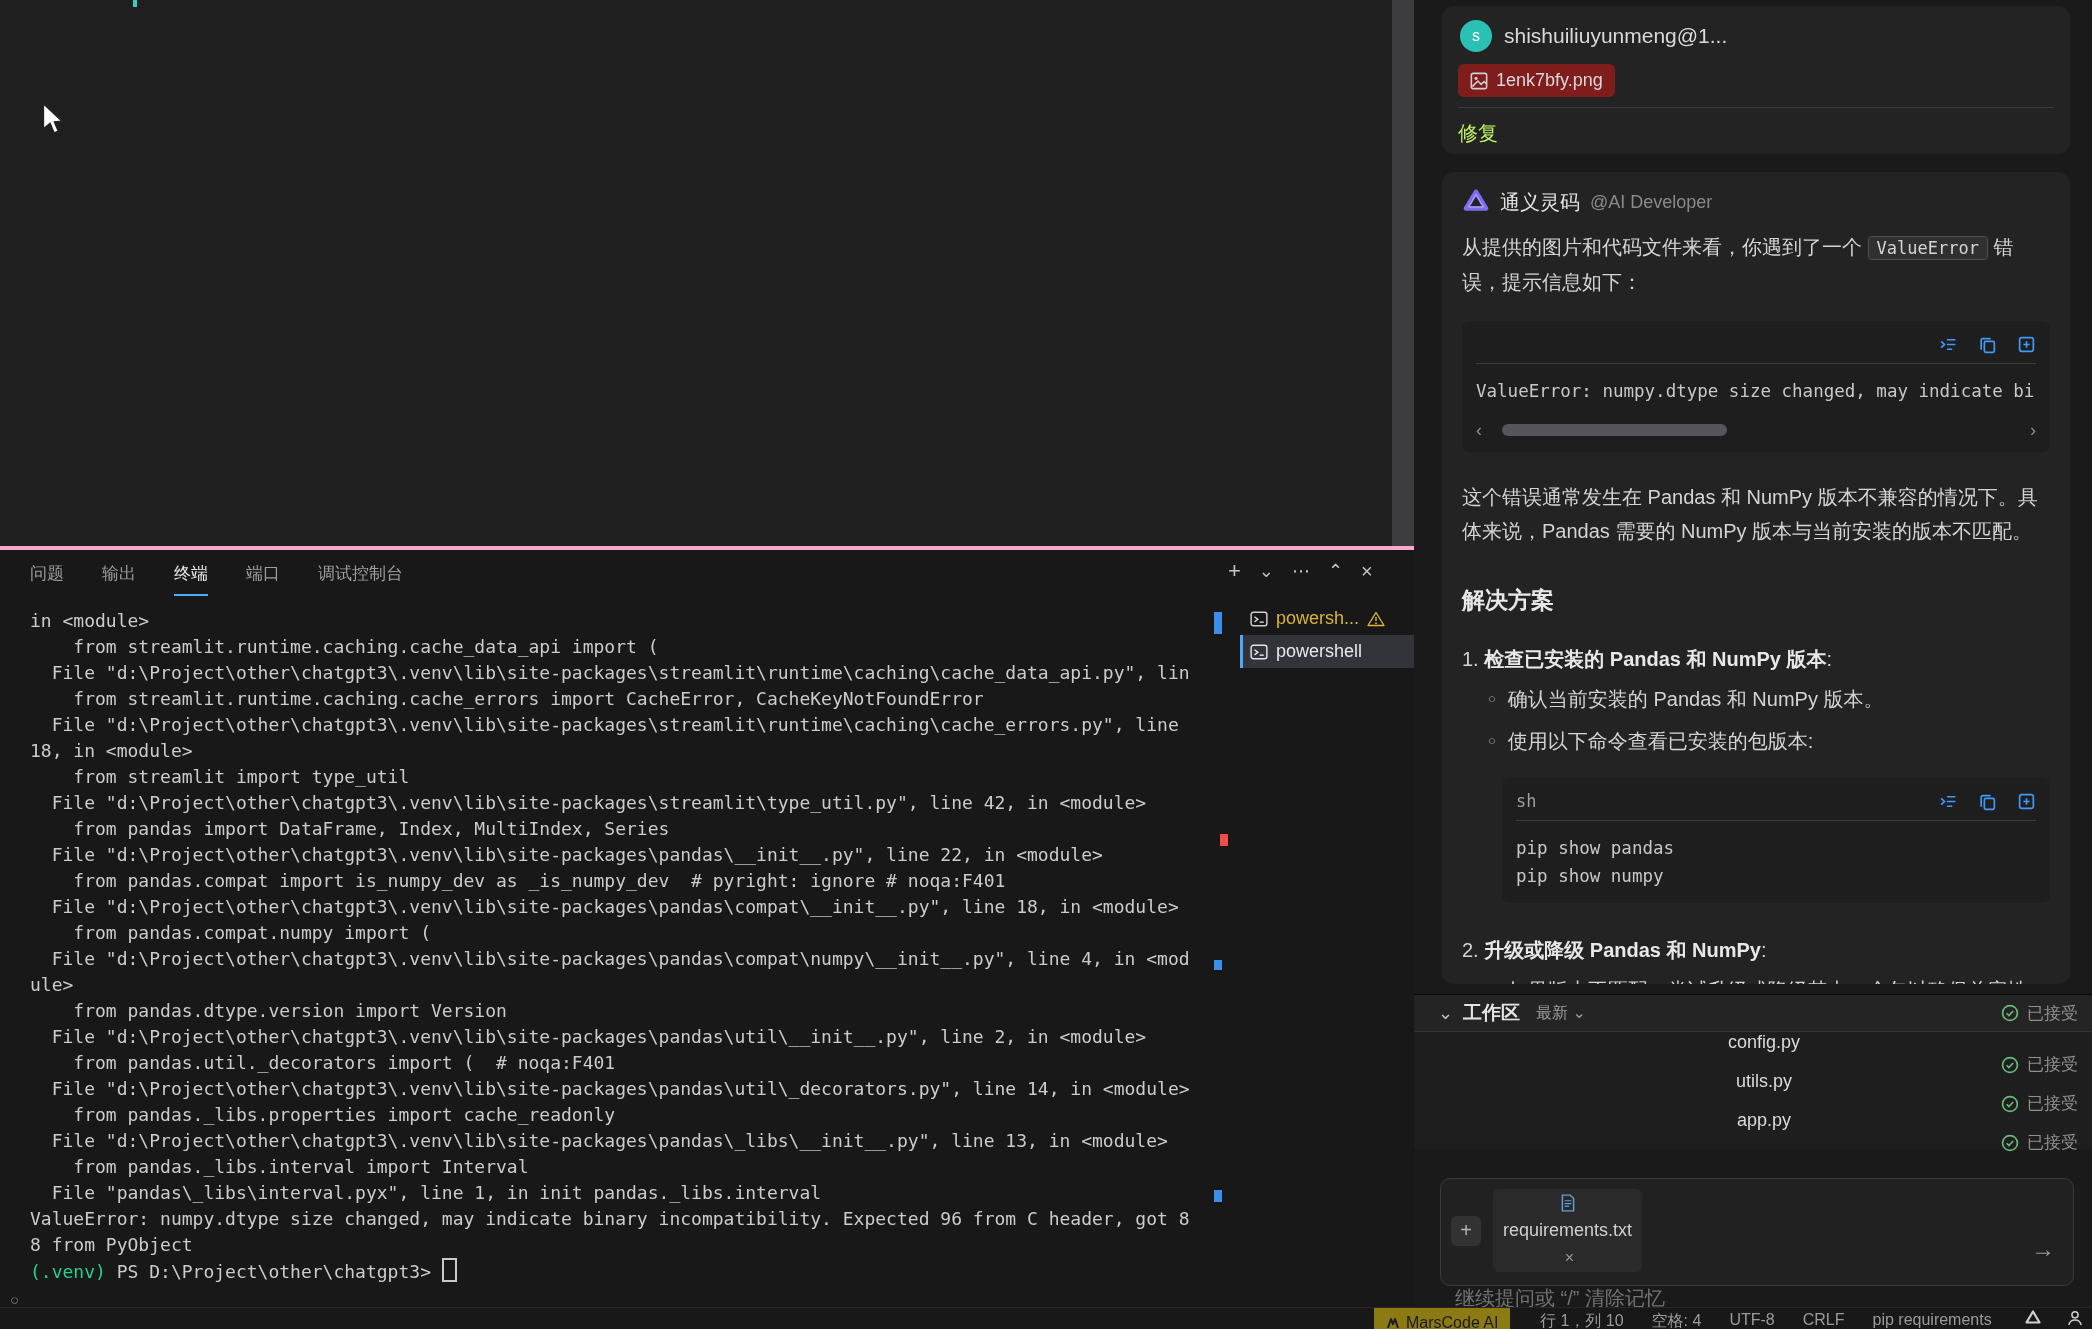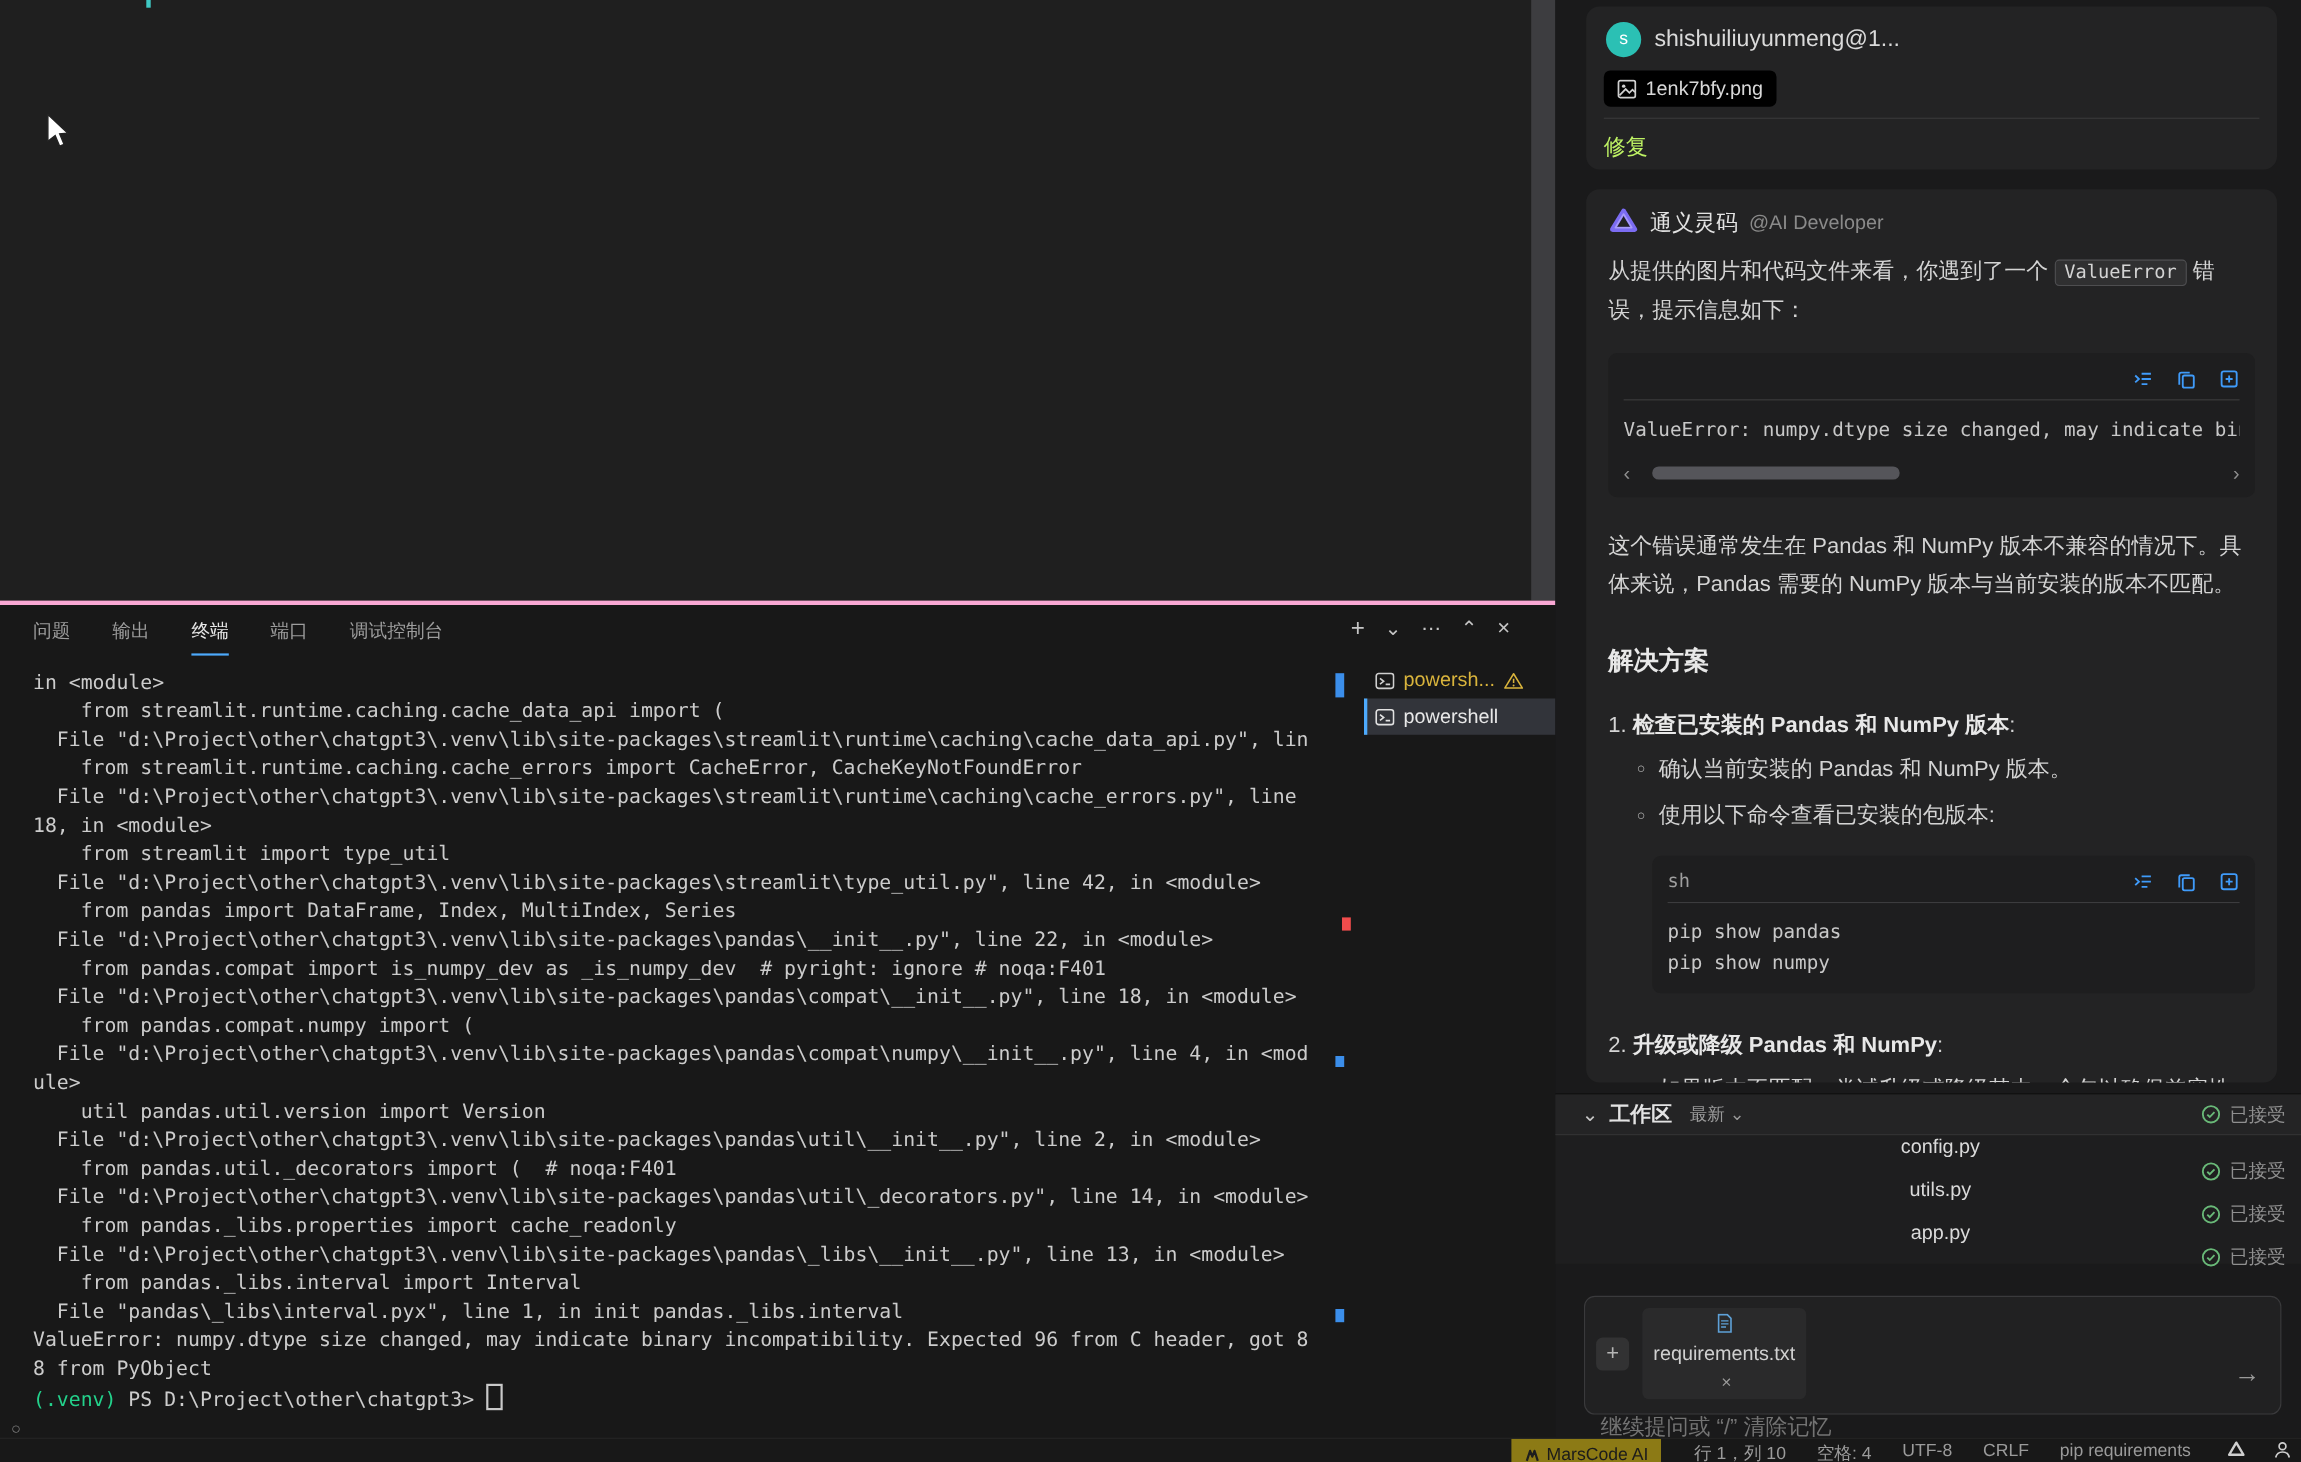--- a/index.html
+++ b/index.html
@@ -35,21 +35,21 @@
   .session.selected{background:#32343a;border-left:3px solid #4daafc;padding-left:7px;color:#e8e8e8;}
 
   
   .right-bg{position:absolute;left:1414px;top:0;width:678px;height:1307px;background:#1a1a1b;}
   .card{position:absolute;left:1442px;width:628px;background:#232324;border-radius:12px;}
   .card-user{top:6px;height:148px;}
   .uc-head{display:flex;align-items:center;gap:12px;padding:14px 18px 0 18px;}
   .avatar{width:32px;height:32px;border-radius:50%;background:#2bc0b4;color:#fff;font-size:16px;
           display:flex;align-items:center;justify-content:center;}
   .uc-name{font-size:21px;color:#dadada;}
-  .attach-chip{display:inline-flex;align-items:center;gap:8px;margin:12px 0 0 16px;background:#000000;
+  .attach-chip{display:inline-flex;align-items:center;gap:8px;margin:12px 0 0 16px;background:#7f1d1d;
                border-radius:6px;padding:6px 12px;font-size:18px;color:#d8d8d8;}
   .uc-msg{margin:10px 16px 0 16px;border-top:1px solid #3a3a3a;padding-top:12px;font-size:20px;color:#bef264;}
 
   .card-ai{top:172px;height:812px;overflow:hidden;padding:16px 20px 0 20px;box-sizing:border-box;}
   .ai-head{display:flex;align-items:center;gap:10px;}
   .ai-name{font-size:20px;color:#e3e3e3;}
   .ai-handle{font-size:18px;color:#8a8a8a;}
   .p{font-size:20px;line-height:34px;color:#d4d4d4;margin-top:14px;}
   .inline-code{font-family:"DejaVu Sans Mono",monospace;font-size:17px;background:#303031;
                border:1px solid #4e4e50;border-radius:4px;padding:1px 8px;color:#d4d4d4;}
@@ -144,21 +144,21 @@
       <div class="term-line">18, in &lt;module&gt;</div>
       <div class="term-line">    from streamlit import type_util</div>
       <div class="term-line">  File "d:\Project\other\chatgpt3\.venv\lib\site-packages\streamlit\type_util.py", line 42, in &lt;module&gt;</div>
       <div class="term-line">    from pandas import DataFrame, Index, MultiIndex, Series</div>
       <div class="term-line">  File "d:\Project\other\chatgpt3\.venv\lib\site-packages\pandas\__init__.py", line 22, in &lt;module&gt;</div>
       <div class="term-line">    from pandas.compat import is_numpy_dev as _is_numpy_dev  # pyright: ignore # noqa:F401</div>
       <div class="term-line">  File "d:\Project\other\chatgpt3\.venv\lib\site-packages\pandas\compat\__init__.py", line 18, in &lt;module&gt;</div>
       <div class="term-line">    from pandas.compat.numpy import (</div>
       <div class="term-line">  File "d:\Project\other\chatgpt3\.venv\lib\site-packages\pandas\compat\numpy\__init__.py", line 4, in &lt;mod</div>
       <div class="term-line">ule&gt;</div>
-      <div class="term-line">    util pandas.util.version import Version</div>
+      <div class="term-line">    from pandas.dtype.version import Version</div>
       <div class="term-line">  File "d:\Project\other\chatgpt3\.venv\lib\site-packages\pandas\util\__init__.py", line 2, in &lt;module&gt;</div>
       <div class="term-line">    from pandas.util._decorators import (  # noqa:F401</div>
       <div class="term-line">  File "d:\Project\other\chatgpt3\.venv\lib\site-packages\pandas\util\_decorators.py", line 14, in &lt;module&gt;</div>
       <div class="term-line">    from pandas._libs.properties import cache_readonly</div>
       <div class="term-line">  File "d:\Project\other\chatgpt3\.venv\lib\site-packages\pandas\_libs\__init__.py", line 13, in &lt;module&gt;</div>
       <div class="term-line">    from pandas._libs.interval import Interval</div>
       <div class="term-line">  File "pandas\_libs\interval.pyx", line 1, in init pandas._libs.interval</div>
       <div class="term-line">ValueError: numpy.dtype size changed, may indicate binary incompatibility. Expected 96 from C header, got 8</div>
       <div class="term-line">8 from PyObject</div>
       <div class="term-prompt"><span class="venv">(.venv)</span><span> PS D:\Project\other\chatgpt3&gt; </span><span class="cursor-block"></span></div>

